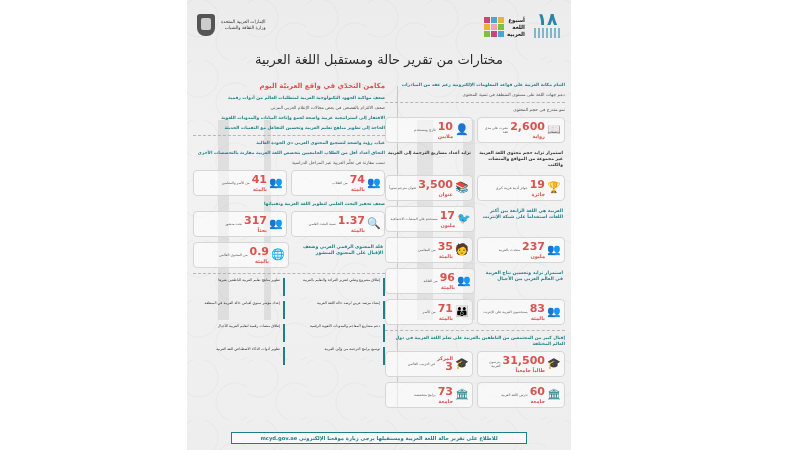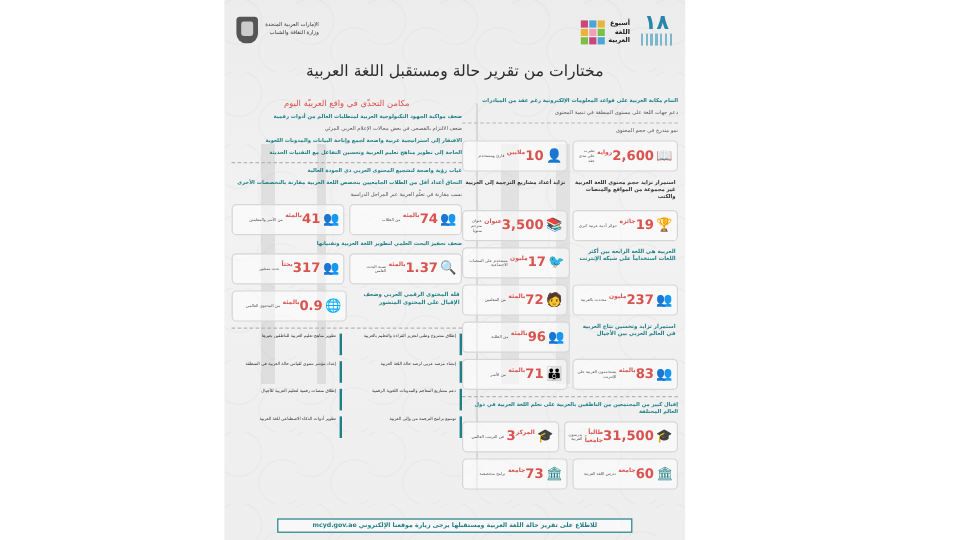--- a/index.html
+++ b/index.html
@@ -38,31 +38,31 @@
   .week-grid span:nth-child(1){background:#e9b43c}.week-grid span:nth-child(2){background:#4aa7d4}.week-grid span:nth-child(3){background:#c8467a}
   .week-grid span:nth-child(4){background:#7ac143}.week-grid span:nth-child(5){background:#f2a0b5}.week-grid span:nth-child(6){background:#e9b43c}
   .week-grid span:nth-child(7){background:#4aa7d4}.week-grid span:nth-child(8){background:#c8467a}.week-grid span:nth-child(9){background:#7ac143}
   
   .title { position: absolute; top: 52px; left: 0; right: 0; text-align: center; font-size: 13px; font-weight: normal; color: #2b2b2b; direction: rtl; }
   
   .col { position: absolute; top: 82px; direction: rtl; }
   .col-right { right: 6px; width: 180px; }
   .col-left { left: 6px; width: 192px; }
   .divider { position: absolute; left: 210px; top: 86px; width: 1px; height: 322px; background: #c8c8c8; }
-  .sec-head { font-size: 7px; font-weight: normal; color: #d9534f; margin-bottom: 5px; text-align: center; }
+  .sec-head { font-size: 7px; font-weight: bold; color: #d9534f; margin-bottom: 5px; }
   .para { font-size: 4.4px; line-height: 6px; color: #1f7f86; font-weight: bold; margin-bottom: 4px; }
   .para.gray { color: #555; font-weight: normal; }
   .dash { border-top: 1px dashed #b5b5b5; margin: 4px 0; }
   .row { display: flex; gap: 4px; margin-bottom: 5px; }
   .card {
     flex: 1; height: 26px; border: 1px solid #d6d6d6; border-radius: 4px; background: rgba(255,255,255,0.55);
     display: flex; align-items: center; gap: 2px; padding: 0 3px;
   }
   .card .ic { width: 14px; height: 14px; flex: none; color: #1f7f86; font-size: 11px; line-height: 14px; text-align: center; }
-  .card .num-block { display: flex; flex-direction: row; align-items: flex-start; }
+  .card .num-block { display: flex; flex-direction: column; align-items: flex-start; }
   .card .num { font-size: 11px; font-weight: bold; color: #d9534f; line-height: 12px; direction: ltr; }
   .card .unit { font-size: 5px; color: #d9534f; font-weight: bold; line-height: 6px; }
   .card .desc { font-size: 3.4px; color: #555; line-height: 4.2px; flex: 1; }
   .tealnote { flex: 1; font-size: 4.6px; color: #1f7f86; font-weight: bold; line-height: 6px; padding: 2px; }
   .plain-note { flex: 1; font-size: 4.4px; color: #333; font-weight: bold; line-height: 6px; padding: 2px; }
   
   .steps { display: grid; grid-template-columns: 1fr 1fr; gap: 5px 8px; margin-top: 4px; }
   .step { border-right: 2px solid #1f7f86; padding-right: 3px; font-size: 3.6px; line-height: 4.6px; color: #333; min-height: 18px; }
   .footer-bar {
     position: absolute; left: 44px; top: 432px; width: 296px; height: 12px;
@@ -181,21 +181,21 @@
         <span class="ic">👥</span>
         <div class="num-block">
             <span class="num">237</span>
             <span class="unit">مليون</span>
           </div>
         <span class="desc">متحدث بالعربية</span>
       </div>
       <div class="card">
         <span class="ic">🧑</span>
         <div class="num-block">
-            <span class="num">72</span>
+            <span class="num">35</span>
             <span class="unit">بالمئة</span>
           </div>
         <span class="desc">من المعلمين</span>
       </div>
     </div>
 
     <div class="row">
       <div class="tealnote">استمرار تزايد وتحسين نتاج العربية في العالم العربي بين الأجيال</div>
       <div class="card">
         <span class="ic">👥</span>

